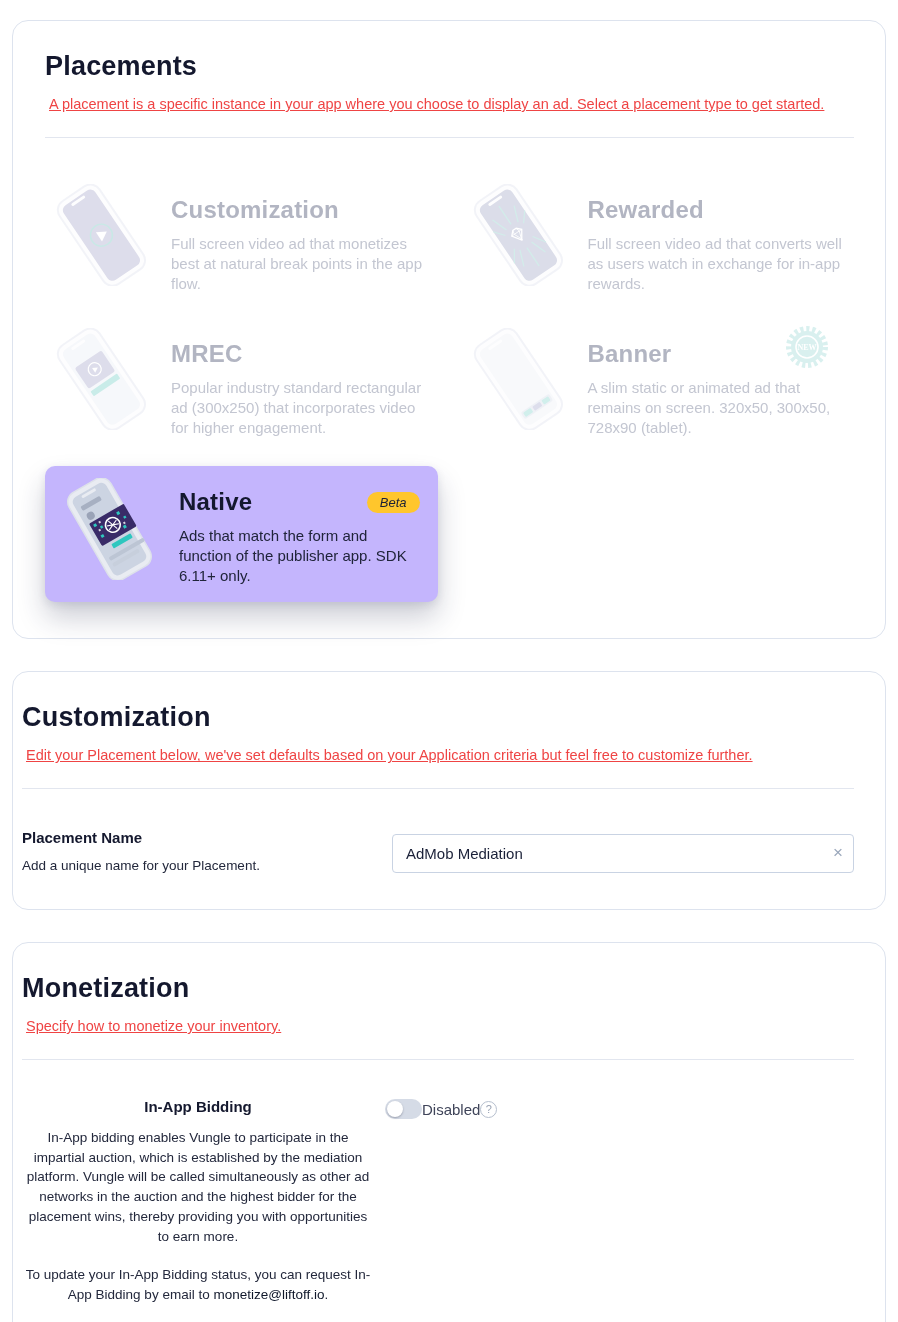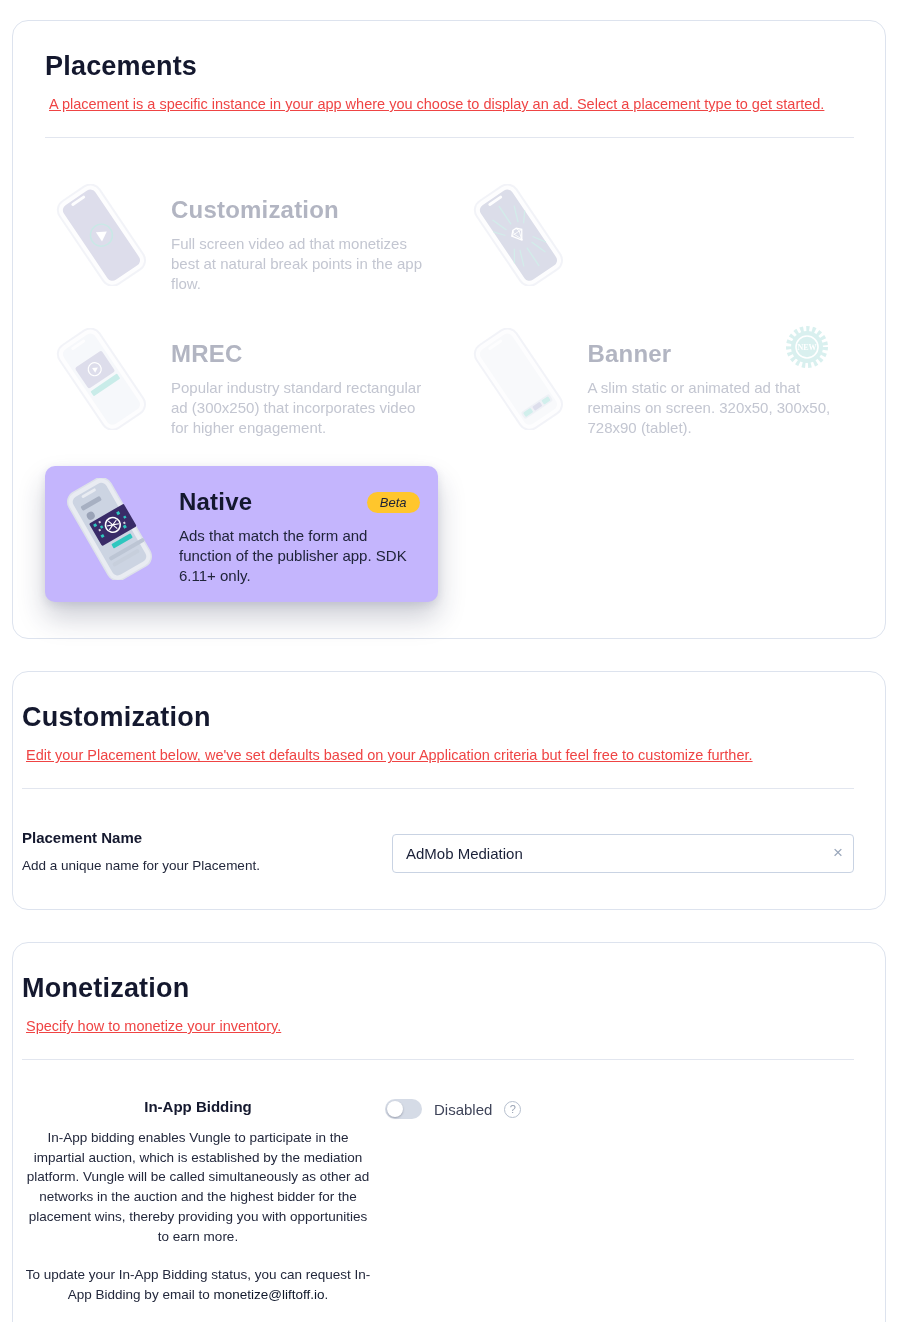--- a/index.html
+++ b/index.html
@@ -37,21 +37,21 @@
   .text-input{width:100%;height:39px;border:1px solid #c9d3e3;border-radius:4px;padding:0 34px 0 13px;font-size:15px;color:#1a2038;font-family:"Liberation Sans",sans-serif;outline:none;background:#fff;}
   .clear-x{position:absolute;right:11px;top:50%;transform:translateY(-52%);color:#9aa7bb;font-size:17px;cursor:pointer;line-height:1;}
 
   
   .bidding-row{display:flex;margin-top:38px;}
   .bidding-left{width:352px;text-align:center;}
   .bidding-label{font-size:15px;font-weight:700;color:#14182e;margin:0 0 13px;}
   .bidding-p{font-size:13.5px;line-height:1.48;color:#23283c;margin:0 0 18px;}
   .bidding-p.last{margin:0;}
   .email-link{color:#0f172a;text-decoration:none;cursor:pointer;}
-  .bidding-right{display:flex;align-items:center;gap:12px;margin-left:11px;padding-top:1px;height:22px;}
+  .bidding-right{display:flex;align-items:center;margin-left:11px;padding-top:1px;height:22px;}
   .toggle{width:37px;height:20px;border-radius:10px;background:#d5dbe6;position:relative;cursor:pointer;flex:0 0 auto;}
   .toggle-knob{position:absolute;left:2px;top:2px;width:16px;height:16px;border-radius:50%;background:#fff;box-shadow:0 1px 2px rgba(20,25,50,.3);}
   .toggle-status{font-size:15px;color:#3f4459;}
   .help-icon{width:17px;height:17px;border-radius:50%;border:1px solid #b6bfce;color:#98a2b3;font-size:11px;display:flex;align-items:center;justify-content:center;cursor:pointer;line-height:1;}
 </style>
 </head>
 <body>
 
 <section class="card">
   <h1 class="section-title">Placements</h1>
@@ -95,20 +95,24 @@
               <path d="M50 40 L44 24"></path>
                 <path d="M64 40 L70 24"></path>
                 <path d="M50 64 L44 80"></path>
                 <path d="M64 64 L70 80"></path>
             </g>
             <path d="M51 48 l4 -4 h4 l4 4 -6 9 z" fill="none" stroke="#ffffff" stroke-width="1.3"></path>
             <path d="M51 48 h12 M55 44 l-1 4 4 9 M59 44 l1 4 -3 9" fill="none" stroke="#ffffff" stroke-width=".8"></path>
           </g>
         </svg>
       </span>
+      <div class="opt-body">
+        <h2 class="opt-title">Rewarded</h2>
+        <p class="opt-desc">Full screen video ad that converts well as users watch in exchange for in-app rewards.</p>
+      </div>
     </div>
 
     <div class="option">
       <span class="opt-icon">
         <svg width="118" height="102" viewBox="0 0 118 102">
           <g transform="rotate(-34 57 52)">
             <rect x="33" y="1" width="48" height="100" rx="11" fill="#fdfdfe" stroke="#ebedf4" stroke-width="2"></rect>
             <rect x="38" y="6" width="38" height="90" rx="6" fill="#f2f4f9"></rect>
             <rect x="49" y="8" width="16" height="3" rx="1.5" fill="#fdfdfe"></rect>
             <rect x="41" y="27" width="32" height="25" rx="2" fill="#c9c9df"></rect>

